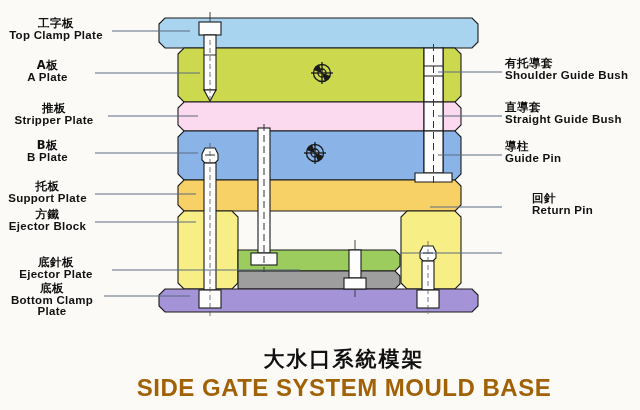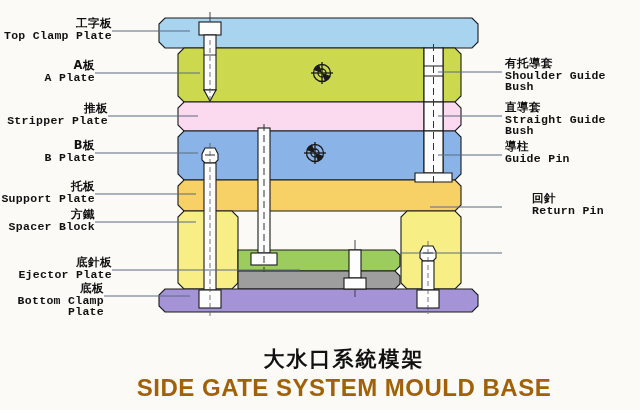--- a/index.html
+++ b/index.html
@@ -6,24 +6,24 @@
   body{
     width:640px;height:410px;
     background:#fbfaf7;
     font-family:"Liberation Serif",serif;
     overflow:hidden;
     position:relative;
   }
   #stage{position:absolute;inset:0;width:640px;height:410px;}
   svg#diagram{position:absolute;left:0;top:0;width:640px;height:410px;}
 
-  .lbl{position:absolute;text-align:right;line-height:1.02;}
+  .lbl{position:absolute;text-align:center;line-height:1.02;}
   .lbl.right{text-align:left;}
   .cn{font-family:"DejaVu Sans",sans-serif;font-size:11.5px;font-weight:700;color:#111;letter-spacing:.5px;}
-  .en{font-family:Liberation Mono, monospace;font-size:11.5px;font-weight:700;color:#111;letter-spacing:.3px;}
+  .en{font-family:Liberation Sans, sans-serif;font-size:11.5px;font-weight:700;color:#111;letter-spacing:.3px;}
 
   #title{position:absolute;left:0;right:0;bottom:8px;text-align:center;margin-left:48px;}
   #title .t-cn{font-family:"DejaVu Sans",sans-serif;font-size:21px;font-weight:700;color:#111;letter-spacing:2px;}
   #title .t-en{font-family:"Liberation Sans",sans-serif;font-size:24px;font-weight:700;color:#a16207;letter-spacing:.5px;margin-top:1px;}
 </style>
 </head>
 <body>
 
 <div id="stage">
 
@@ -166,21 +166,21 @@
   <div class="en">B Plate</div>
 </div>
 
 <div class="lbl" style="left:0;top:181px;width:95px;">
   <div class="cn">托板</div>
   <div class="en">Support Plate</div>
 </div>
 
 <div class="lbl" style="left:0;top:209px;width:95px;">
   <div class="cn">方鐵</div>
-  <div class="en">Spacer Block</div>
+  <div class="en">Ejector Block</div>
 </div>
 
 <div class="lbl" style="left:0;top:257px;width:112px;">
   <div class="cn">底針板</div>
   <div class="en">Ejector Plate</div>
 </div>
 
 <div class="lbl" style="left:0;top:283px;width:104px;">
   <div class="cn">底板</div>
   <div class="en">Bottom Clamp Plate</div>

